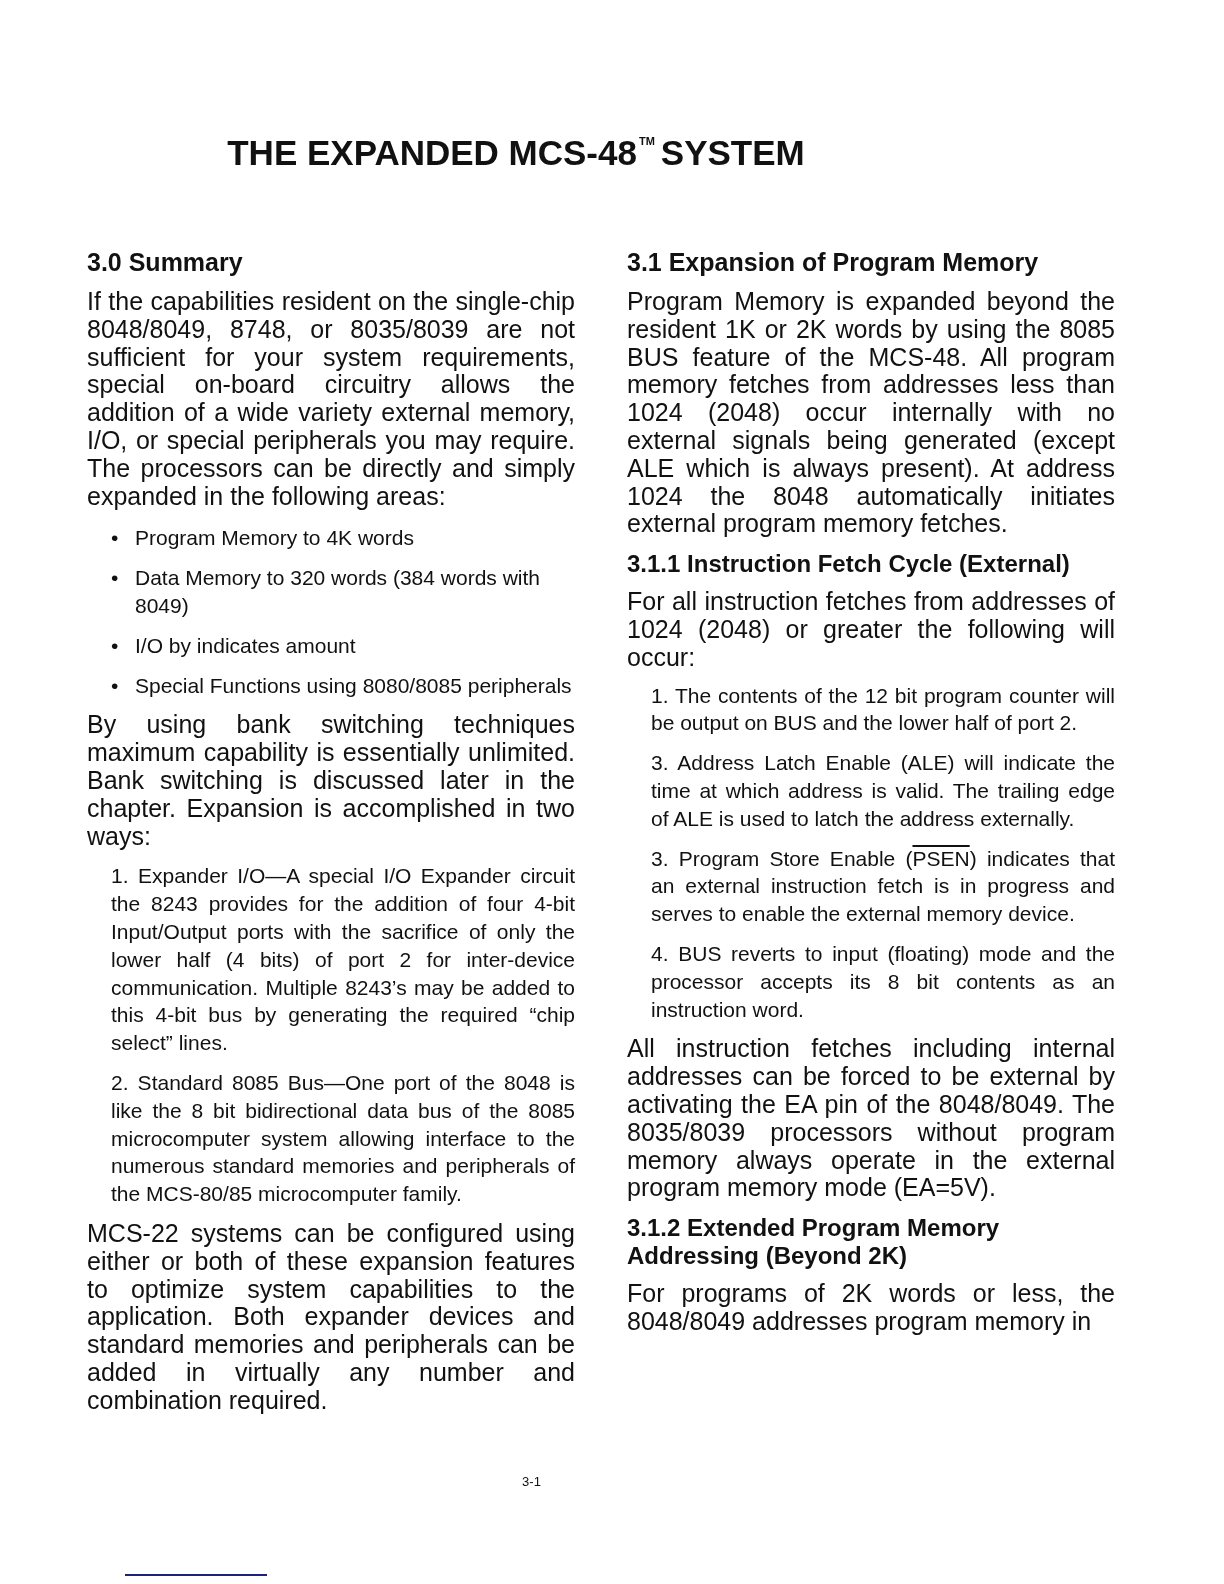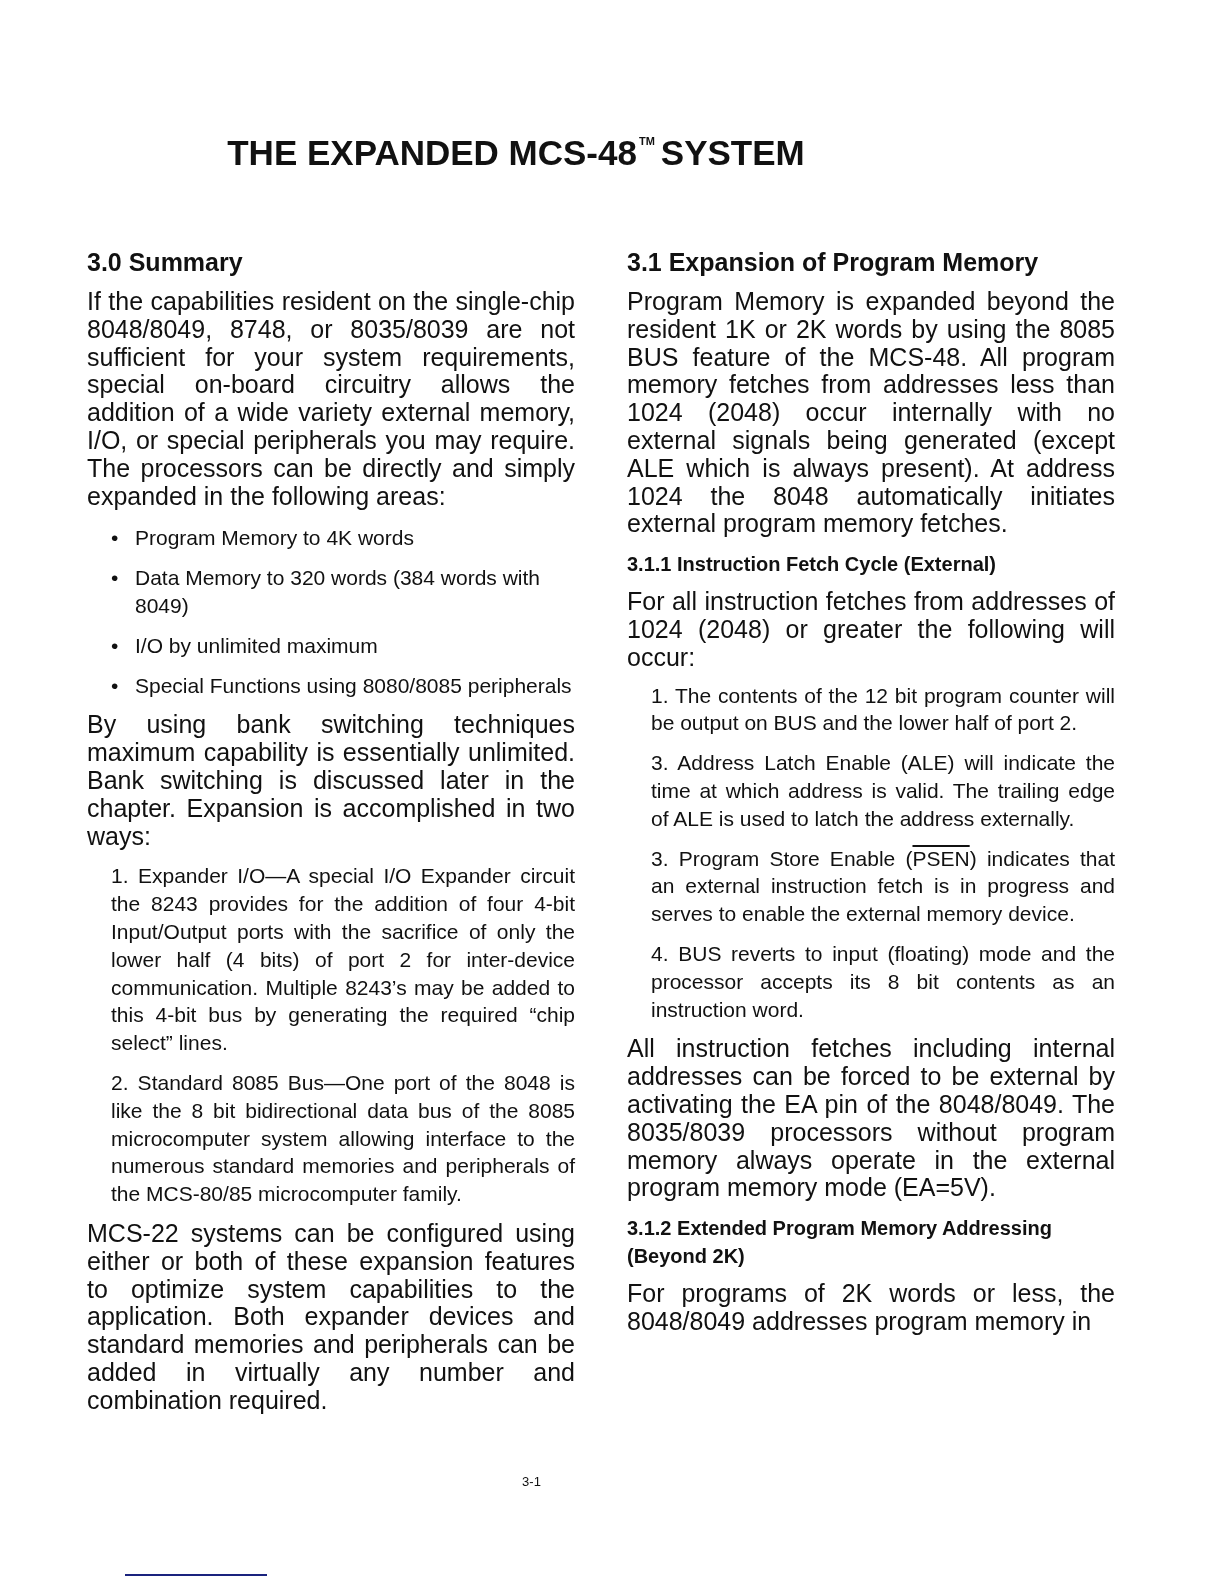--- a/index.html
+++ b/index.html
@@ -10,21 +10,21 @@
     }
     .page-title {
       position: absolute; left: 0; top: 133px; width: 1032px; text-align: center;
       font-weight: bold; font-size: 35px; letter-spacing: 0px; margin: 0;
     }
     .page-title sup { font-size: 11px; vertical-align: top; position: relative; top: 2px; margin-left: 2px; margin-right: 6px; }
     .col { position: absolute; top: 246px; width: 488px; }
     .col-left { left: 79px; margin-left: 8px; }
     .col-right { left: 627px; }
     h2 { font-size: 25px; font-weight: bold; margin: 0 0 10px 0; line-height: 32px; }
-    h3 { font-size: 20px; font-weight: bold; margin: 0 0 10px 0; line-height: 28px; }
+    h3 { font-size: 24px; font-weight: bold; margin: 0 0 10px 0; line-height: 28px; }
     p { font-size: 25px; line-height: 27.8px; margin: 0; text-align: justify; }
     .body-para { margin-bottom: 12px; }
     ul.bullets { list-style: none; margin: 0 0 12px 0; padding: 0; }
     ul.bullets li { position: relative; padding-left: 48px; font-size: 21px; line-height: 27.8px; margin-bottom: 12px; }
     ul.bullets li .dot { position: absolute; left: 24px; top: 0; }
     ol.numbered { list-style: none; margin: 0 0 12px 0; padding: 0 0 0 24px; }
     ol.numbered li { font-size: 21px; line-height: 27.8px; margin-bottom: 12px; text-align: justify; }
     .overline { text-decoration: overline; }
     .page-number { position: absolute; left: 0; width: 1063px; top: 1474px; text-align: center; font-size: 13px; }
     .footer-rule { position: absolute; left: 125px; top: 1574px; width: 142px; height: 2px; background: #1a237e; }
@@ -36,21 +36,21 @@
 <body>
 
 <h1 class="page-title"><span>THE EXPANDED MCS-48</span><sup>TM</sup><span>SYSTEM</span></h1>
 
 <div class="col col-left">
   <h2 id="h-30">3.0  Summary</h2>
   <p id="p-summary-intro" class="body-para">If the capabilities resident on the single-chip 8048/8049, 8748, or 8035/8039 are not sufficient for your system requirements, special on-board circuitry allows the addition of a wide variety external memory, I/O, or special peripherals you may require. The processors can be directly and simply expanded in the following areas:</p>
   <ul class="bullets">
     <li><span class="dot">•</span><span>Program Memory to 4K words</span></li>
     <li><span class="dot">•</span><span>Data Memory to 320 words (384 words with 8049)</span></li>
-    <li><span class="dot">•</span><span>I/O by unlimited maximum</span></li>
+    <li><span class="dot">•</span><span>I/O by indicates amount</span></li>
     <li><span class="dot">•</span><span>Special Functions using 8080/8085 peripherals</span></li>
   </ul>
   <p class="body-para">By using bank switching techniques maximum capability is essentially unlimited. Bank switching is discussed later in the chapter. Expansion is accomplished in two ways:</p>
   <ol class="numbered">
     <li>1.  Expander I/O—A special I/O Expander circuit the 8243 provides for the addition of four 4-bit Input/Output ports with the sacrifice of only the lower half (4 bits) of port 2 for inter-device communication. Multiple 8243’s may be added to this 4-bit bus by generating the required “chip select” lines.</li>
     <li>2.  Standard 8085 Bus—One port of the 8048 is like the 8 bit bidirectional data bus of the 8085 microcomputer system allowing interface to the numerous standard memories and peripherals of the MCS-80/85 microcomputer family.</li>
   </ol>
   <p class="body-para">MCS-22 systems can be configured using either or both of these expansion features to optimize system capabilities to the application. Both expander devices and standard memories and peripherals can be added in virtually any number and combination required.</p>
 </div>
 

